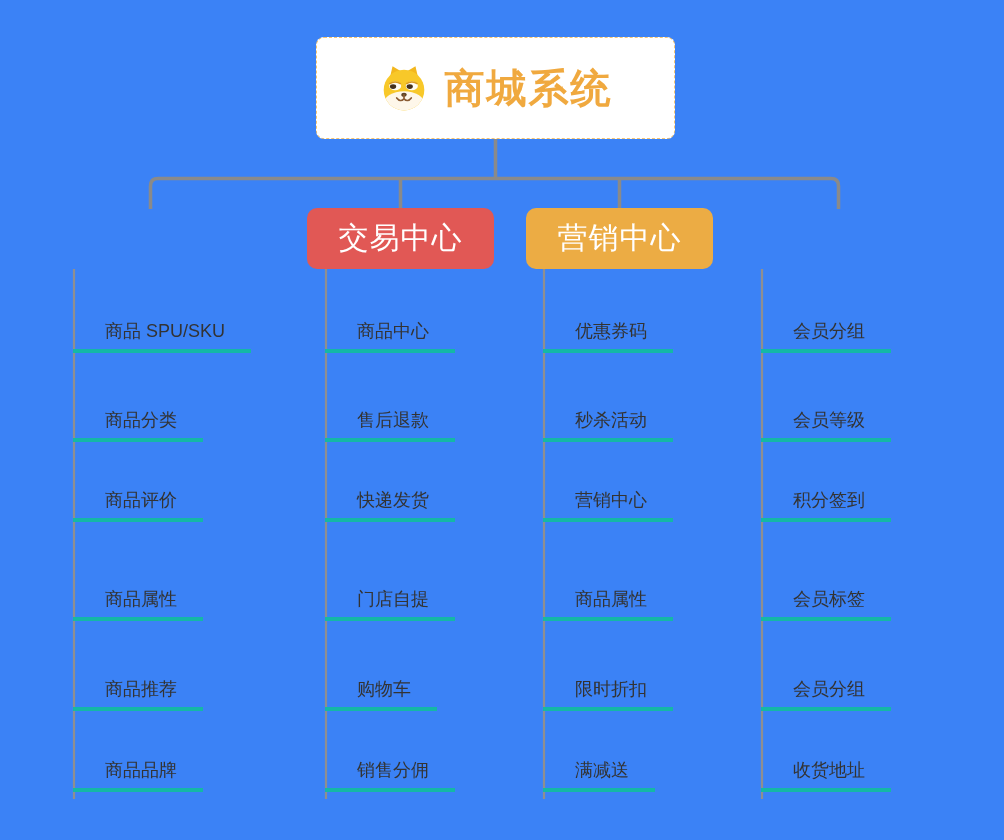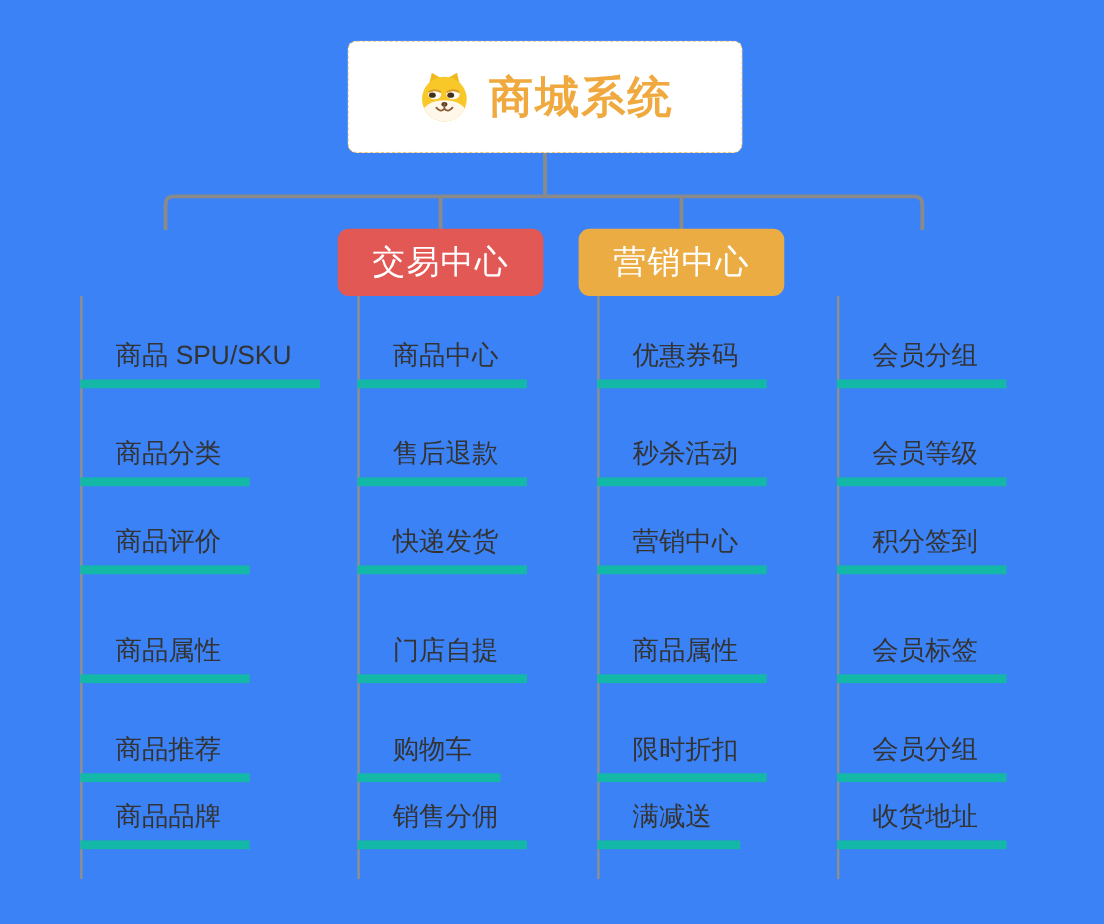--- a/index.html
+++ b/index.html
@@ -23,24 +23,24 @@
   }
   .b0{left:57px}.b1{left:307px}.b2{left:526px}.b3{left:745px}
 
   .col{position:absolute;top:0;}
   .c0{left:73px}.c1{left:325px}.c2{left:543px}.c3{left:761px}
 
   .item{
     position:absolute;left:0;height:42px;box-sizing:border-box;
     display:flex;align-items:flex-end;
     padding:0 26px 6px 32px;
-    border-bottom:8px solid #14b8a6;
-    font-size:24px;color:#333333;white-space:nowrap;
+    border-bottom:4px solid #14b8a6;
+    font-size:18px;color:#333333;white-space:nowrap;
   }
-  .r0{top:311px}.r1{top:400px}.r2{top:480px}.r3{top:579px}.r4{top:669px}.r5{top:730px}
+  .r0{top:311px}.r1{top:400px}.r2{top:480px}.r3{top:579px}.r4{top:669px}.r5{top:750px}
 </style>
 </head>
 <body>
 
 <div class="canvas" style="background-color: #3b82f6;">
 
   <svg class="connectors" viewBox="0 0 1004 840">
     <g fill="none" stroke-linejoin="round" style="stroke: rgb(138, 138, 138);">
       <path stroke-width="3.5" d="M495.5 139 V178.5
         M150.5 209 V186 Q150.5 178.5 158 178.5 H831 Q838.5 178.5 838.5 186 V209

